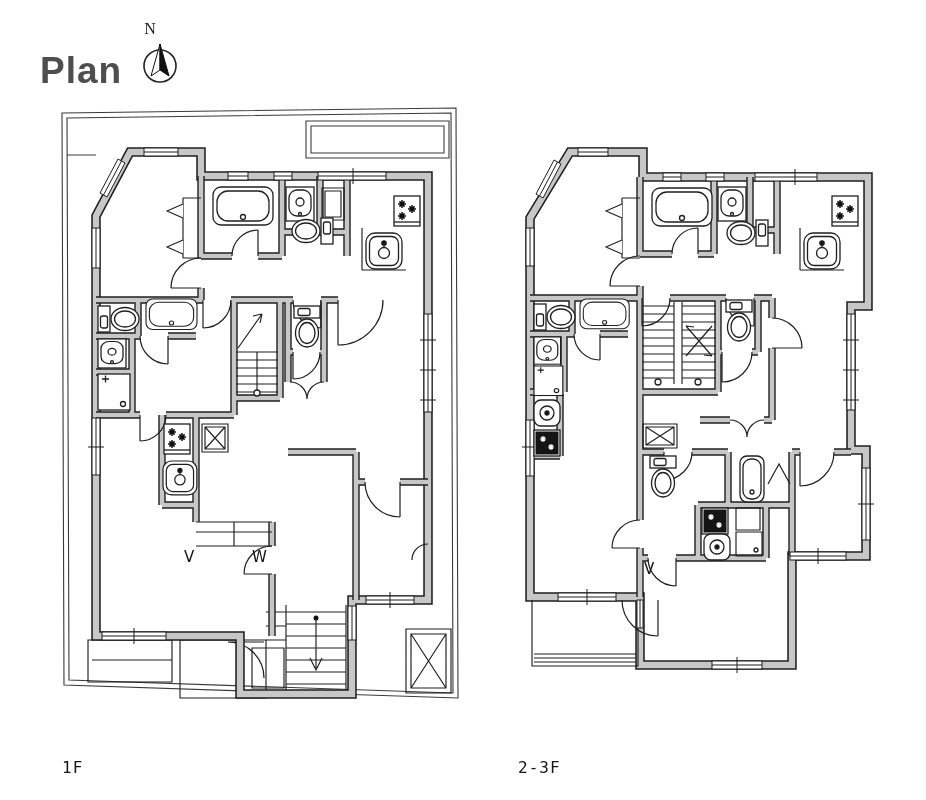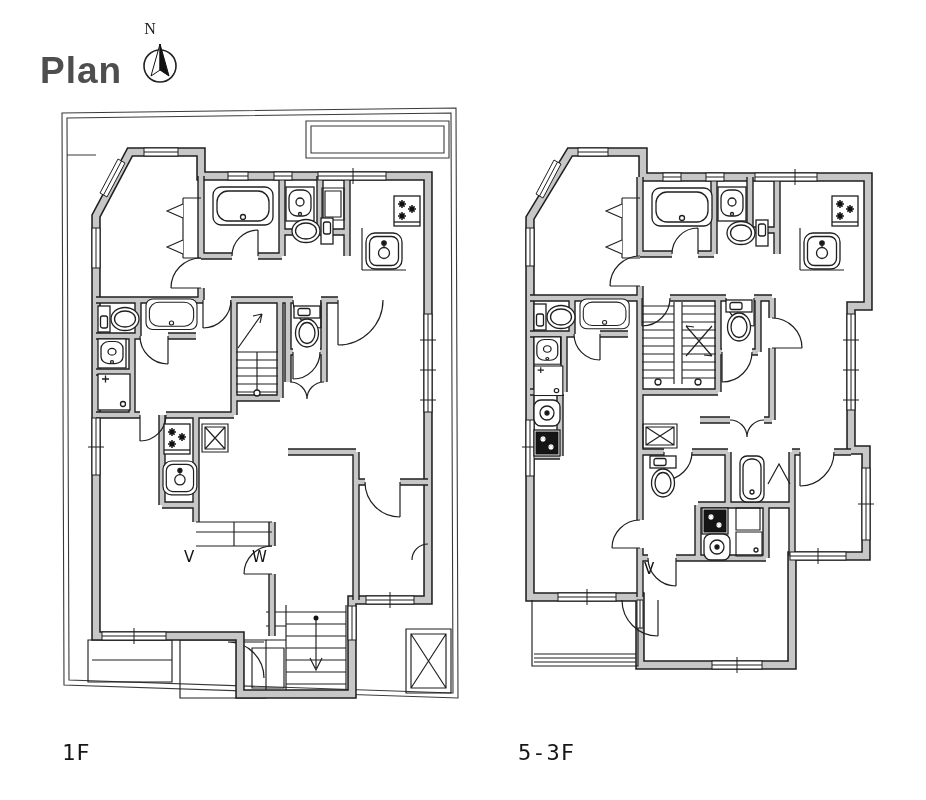--- a/index.html
+++ b/index.html
@@ -5,21 +5,21 @@
   :root{
     --wall:#c7c7c7; --line:#1f1f1f; --site:#3a3a3a;
     --title:#4e4e4e; --label:#161616; --bg:#ffffff;
   }
   html,body{margin:0;padding:0;background:var(--bg);}
   #canvas{position:relative;width:926px;height:800px;background:var(--bg);
           font-family:"Liberation Sans",sans-serif;overflow:hidden;}
   .title{position:absolute;left:40px;top:50px;font-size:37px;font-weight:700;
          letter-spacing:1px;color:var(--title);}
   .floor-label{position:absolute;font-family:"DejaVu Sans Mono",monospace;
-         font-size:22px;color:var(--label);letter-spacing:1px;}
+         font-size:16px;color:var(--label);letter-spacing:1px;margin-top:18px;}
   #lbl-1f{left:62px;top:740px;}
   #lbl-23f{left:518px;top:740px;}
   #plans{position:absolute;left:0;top:0;}
   #compass{position:absolute;left:126px;top:18px;}
   .north-n{font-family:"Liberation Serif",serif;font-size:16px;fill:#222;}
   
   .wO{fill:none;stroke:var(--line);stroke-linejoin:miter;stroke-linecap:butt;}
   .wI{fill:none;stroke:var(--wall);stroke-linejoin:miter;stroke-linecap:butt;}
   .env-o{stroke-width:9.5;} .env-i{stroke-width:6.4;}
   .mid-o{stroke-width:7.4;} .mid-i{stroke-width:4.6;}
@@ -327,14 +327,14 @@
         </g>
         <use href="#stoveB" transform="translate(702,508)"></use>
         <use href="#sinkR" transform="translate(704,534)"></use>
       </g>
 
       <text class="vw" x="644" y="574">V</text>
     </g>
   </svg>
 
   <div class="floor-label" id="lbl-1f">1F</div>
-  <div class="floor-label" id="lbl-23f">5-3F</div>
+  <div class="floor-label" id="lbl-23f">2-3F</div>
 </div>
 
 </body></html>

